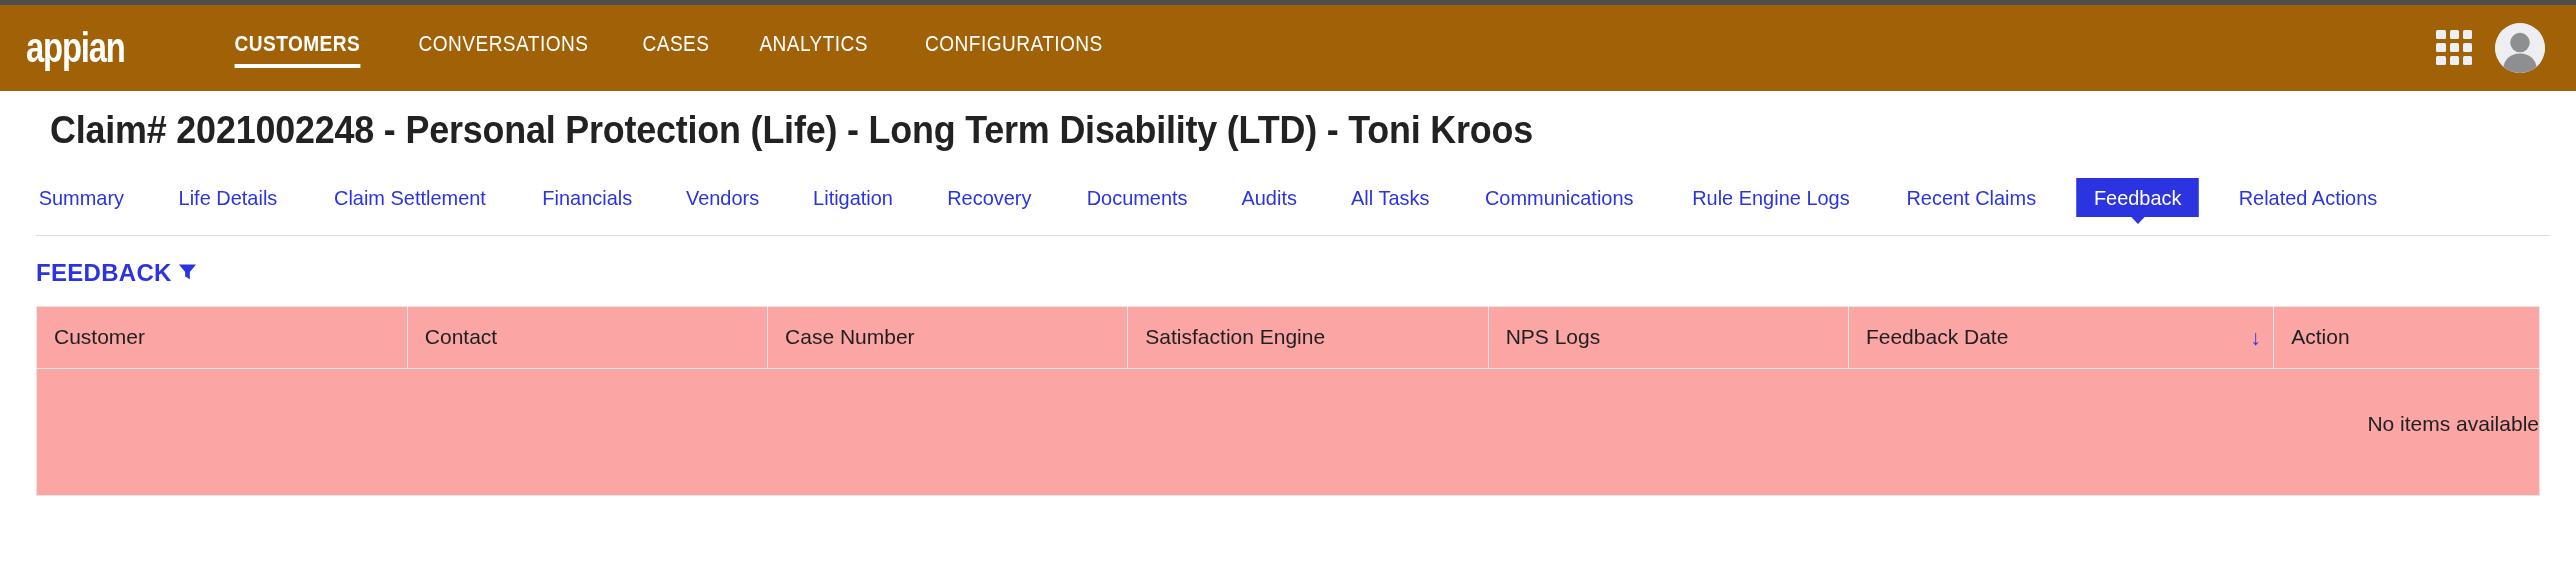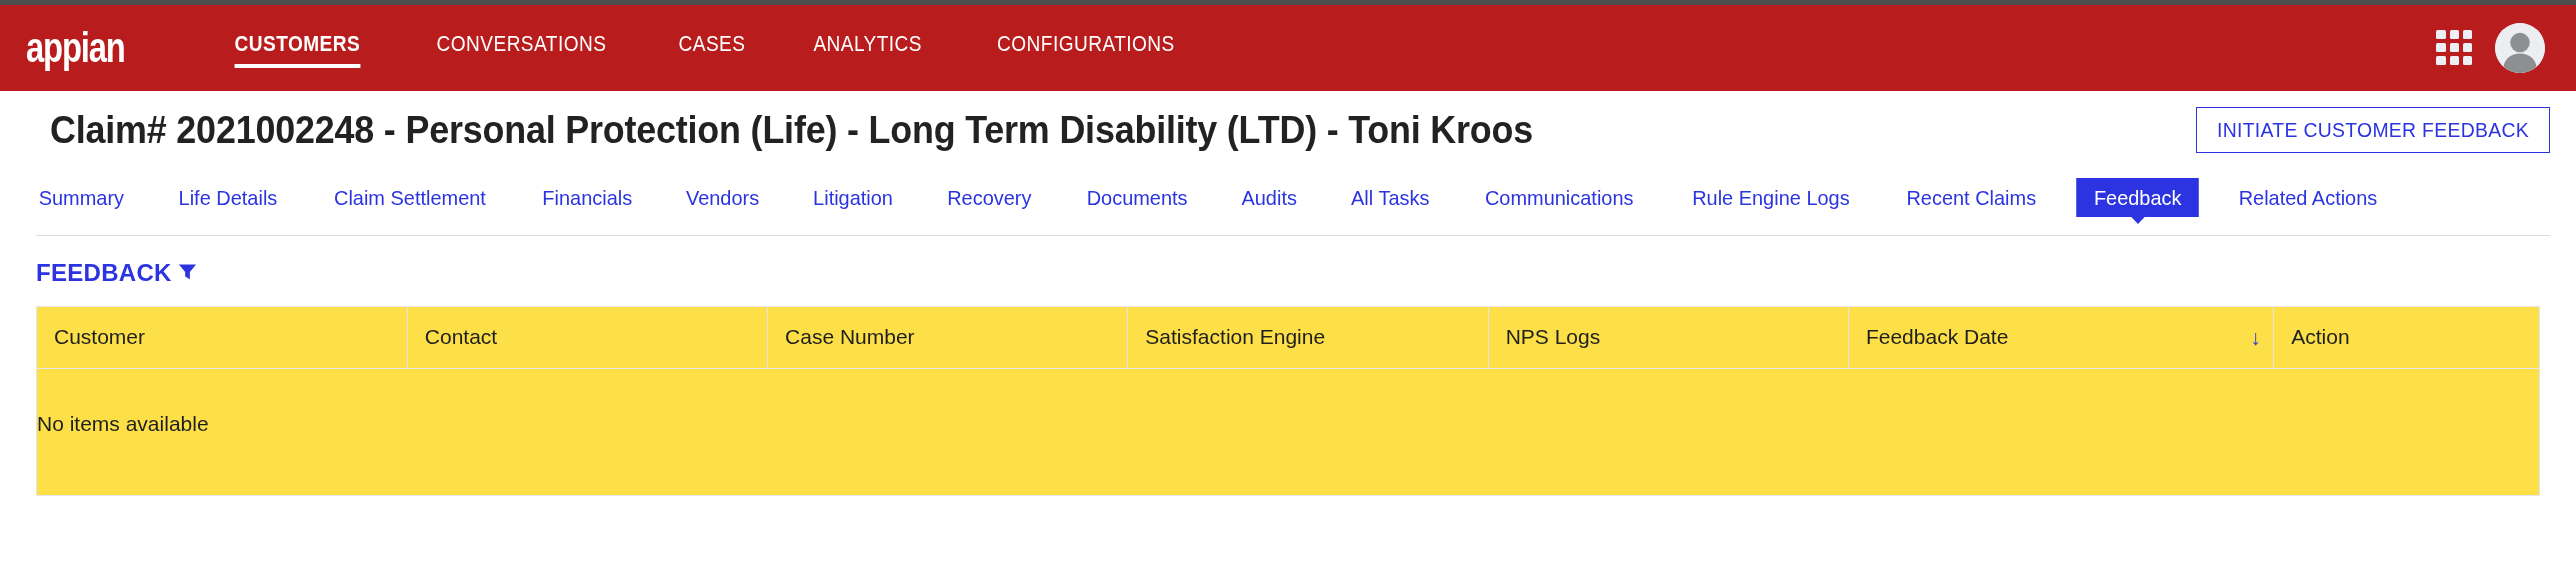--- a/index.html
+++ b/index.html
@@ -15,21 +15,21 @@
   
   .top-strip {
     height: 4.6px;
     width: 100%;
     background: #4d4d4d;
   }
 
   
   .app-header {
     height: 86px;
-    background: #b91c1c;
+    background: #a16207;
     display: flex;
     align-items: center;
     padding: 0 31px 0 26px;
     position: relative;
   }
 
   .logo {
     font-family: "Liberation Sans", sans-serif;
     font-size: 42px;
     font-weight: 700;
@@ -37,21 +37,21 @@
     letter-spacing: -1.5px;
     transform: scaleX(0.78);
     transform-origin: left center;
     line-height: 1;
     white-space: nowrap;
   }
 
   .main-nav {
     display: flex;
     align-items: center;
-    gap: 56px;
+    gap: 38px;
     margin-left: 74px;
     height: 100%;
   }
 
   .nav-item {
     font-size: 21.7px;
     color: #ffffff;
     letter-spacing: 0.5px;
     white-space: nowrap;
     transform: scaleX(0.88);
@@ -196,21 +196,21 @@
     color: #2b34e0;
     letter-spacing: 0.3px;
     line-height: 1;
   }
   .filter-icon { cursor: pointer; display: block; }
 
   
   .table-wrap {
     margin: 17px 36px 0 36px;
     border: 1.5px solid #e6e6e6;
-    background: #fde047;
+    background: #fca5a5;
   }
 
   table.feedback-table {
     width: 100%;
     border-collapse: collapse;
     table-layout: fixed;
   }
 
   table.feedback-table th {
     text-align: left;
@@ -234,21 +234,21 @@
   }
   .sort-arrow {
     color: #2b34e0;
     font-size: 21px;
     line-height: 1;
     font-weight: 700;
     cursor: pointer;
   }
 
   .empty-cell {
-    text-align: left;
+    text-align: right;
     font-size: 21px;
     color: #1f1f1f;
     padding: 43px 0 59px 0;
   }
 </style>
 </head>
 <body>
 
 <div class="top-strip"></div>
 
@@ -291,21 +291,20 @@
         <circle cx="32" cy="32" r="32" fill="#eceef1"></circle>
         <circle cx="32" cy="25" r="12.5" fill="#8d8f90"></circle>
         <path d="M32 39 C19 39 11.5 47.5 10.5 58 A32 32 0 0 0 53.5 58 C52.5 47.5 45 39 32 39 Z" fill="#8d8f90"></path>
       </svg>
     </div>
   </div>
 </div>
 
 <div class="title-row">
   <div class="page-title">Claim# 2021002248 - Personal Protection (Life) - Long Term Disability (LTD) - Toni Kroos</div>
-  <button class="feedback-btn">INITIATE CUSTOMER FEEDBACK</button>
 </div>
 
 <div class="tab-row">
   <div class="tab"><span>Summary</span></div>
   <div class="tab"><span>Life Details</span></div>
   <div class="tab"><span>Claim Settlement</span></div>
   <div class="tab"><span>Financials</span></div>
   <div class="tab"><span>Vendors</span></div>
   <div class="tab"><span>Litigation</span></div>
   <div class="tab"><span>Recovery</span></div>

